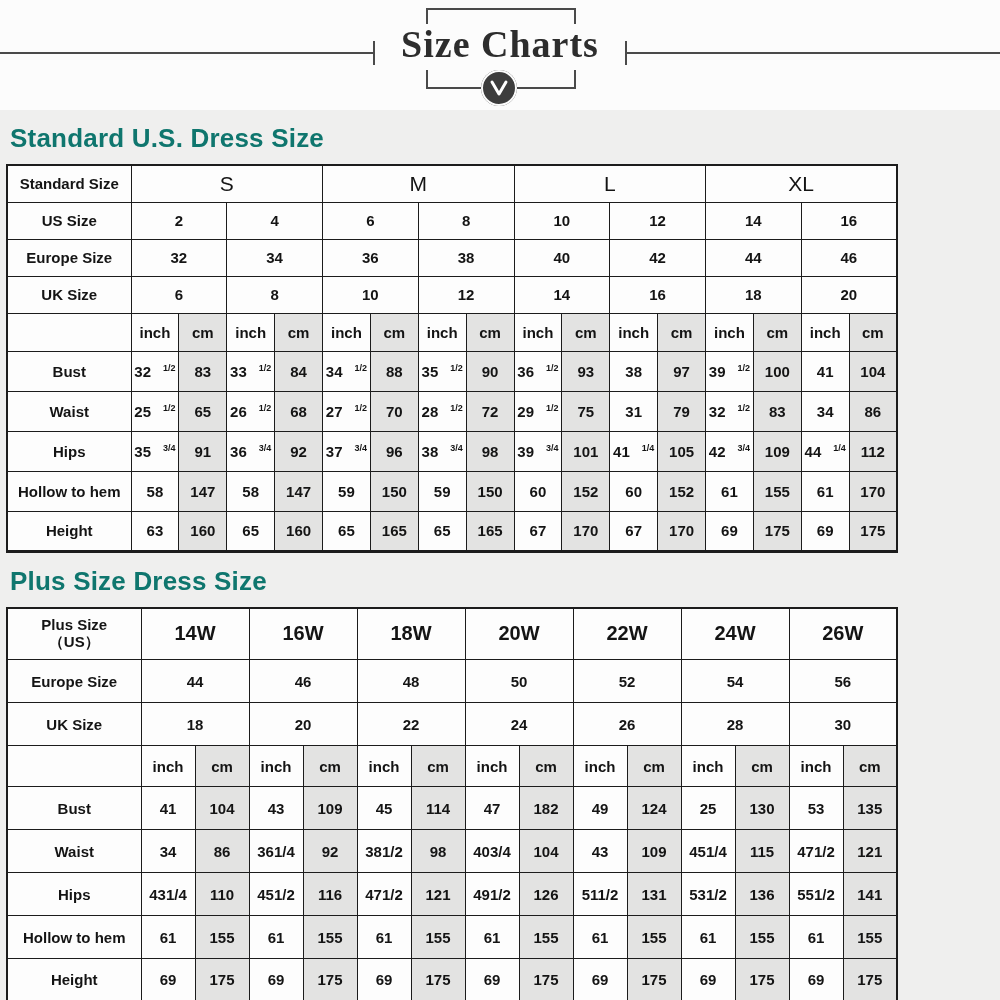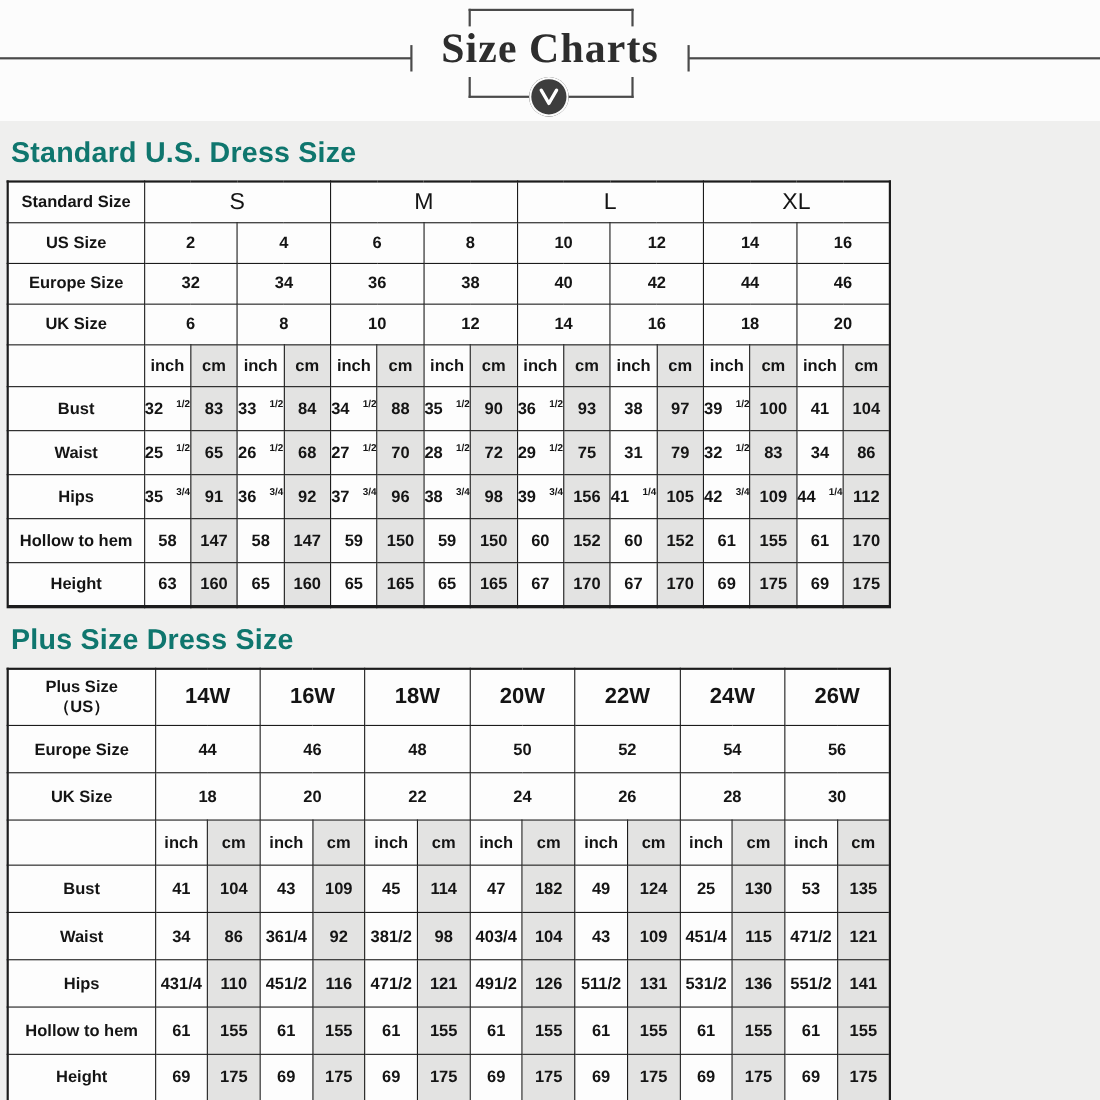--- a/index.html
+++ b/index.html
@@ -36,21 +36,21 @@
     background:#3d3d3d;border-radius:50%;
     display:flex;align-items:center;justify-content:center;
     box-shadow:0 0 0 2px #fcfcfc inset;
   }
   
   .section-title{
     margin:0;padding:13px 0 10px 10px;
     font-size:26px;font-weight:700;color:#0f766e;letter-spacing:.2px;
   }
   .size-table{
-    width:804px;margin:0 6px;
+    width:892px;margin:0 6px;
     border-collapse:collapse;table-layout:fixed;
     background:#fdfdfd;
     border:2px solid #1c1c1c;border-bottom-width:3px;
   }
   .size-table td,.size-table th{
     border:1px solid #1c1c1c;
     text-align:center;vertical-align:middle;
     padding:0;font-size:15px;font-weight:700;color:#141414;
   }
   .size-table th.row-label{font-weight:700;}
@@ -214,21 +214,21 @@
             <th class="row-label">Hips</th>
             <td>35<sup>3/4</sup></td>
             <td class="shade">91</td>
             <td>36<sup>3/4</sup></td>
             <td class="shade">92</td>
             <td>37<sup>3/4</sup></td>
             <td class="shade">96</td>
             <td>38<sup>3/4</sup></td>
             <td class="shade">98</td>
             <td>39<sup>3/4</sup></td>
-            <td class="shade">156</td>
+            <td class="shade">101</td>
             <td>41<sup>1/4</sup></td>
             <td class="shade">105</td>
             <td>42<sup>3/4</sup></td>
             <td class="shade">109</td>
             <td>44<sup>1/4</sup></td>
             <td class="shade">112</td>
           </tr>
           <tr class="measure-row">
             <th class="row-label">Hollow to hem</th>
             <td>58</td>

